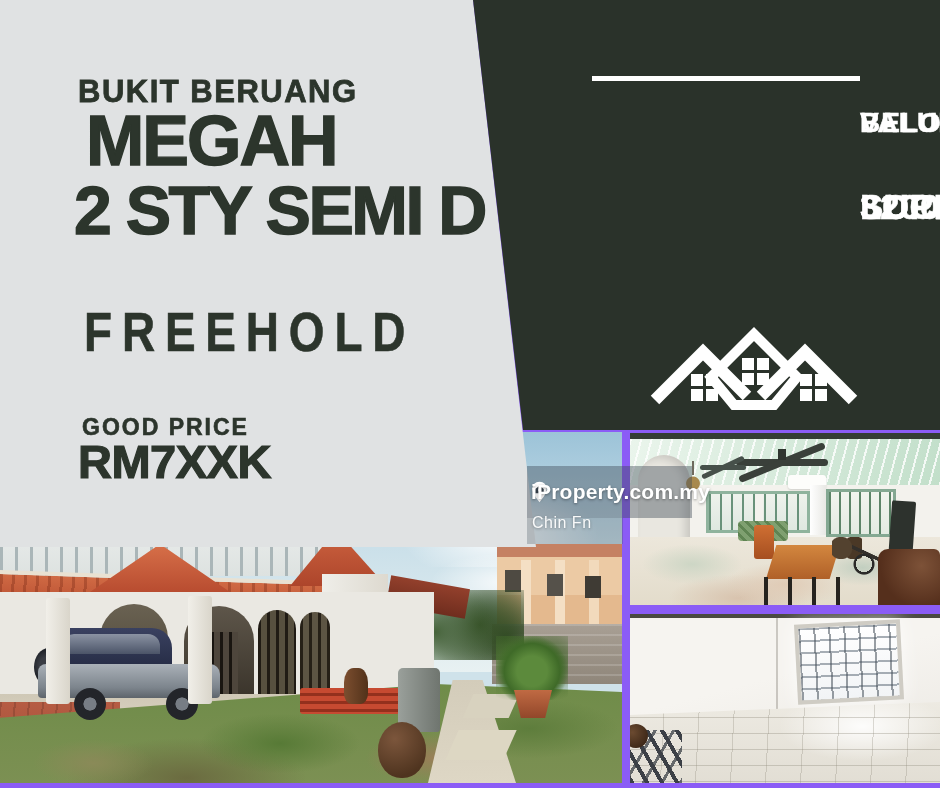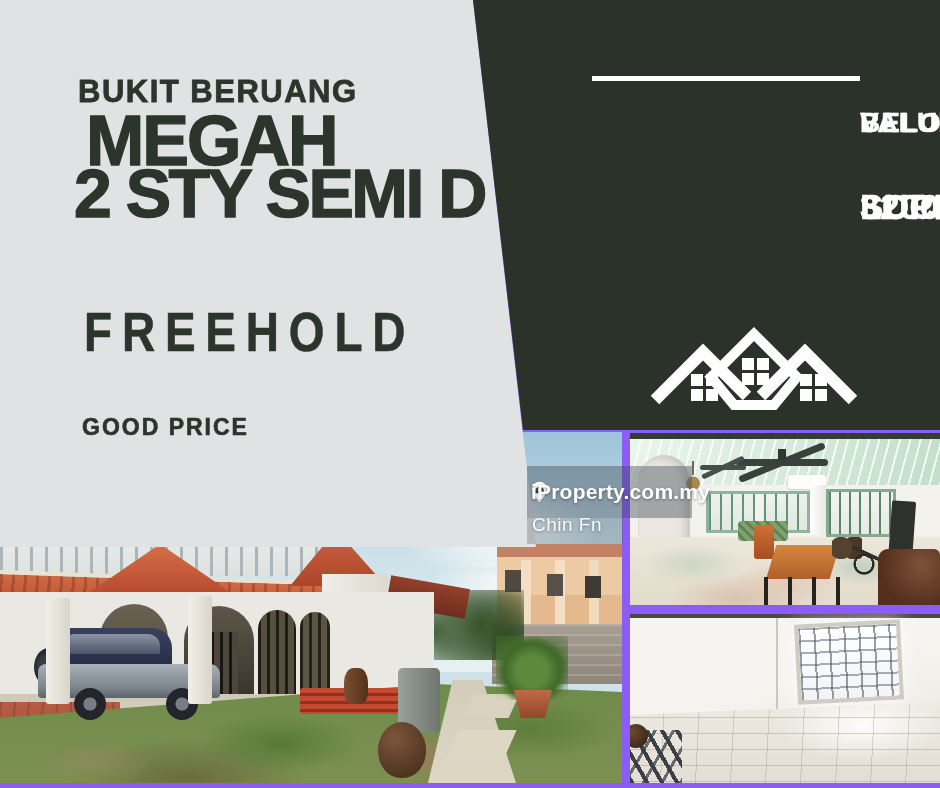--- a/index.html
+++ b/index.html
@@ -110,39 +110,39 @@
   
   #grayBlock{left:0;top:0;width:560px;height:547px;background:#e0e2e3;z-index:2;
     clip-path:polygon(0 0,473px 0,536px 547px,0 547px);}
   #greenPanel{left:0;top:0;width:940px;height:430px;background:#2a322a;z-index:2;
     clip-path:polygon(473px 0,940px 0,940px 430px,523px 430px);}
 
   
   .txt{z-index:3;color:#2c352c;white-space:nowrap;}
   #locText{left:78px;top:74px;font-size:31px;font-weight:700;letter-spacing:1.5px;-webkit-text-stroke:.8px #2c352c;}
   #megah{left:86px;top:101px;font-size:70px;font-weight:700;letter-spacing:-2px;-webkit-text-stroke:1.4px #2c352c;}
-  #typeText{left:74px;top:154px;font-size:68px;font-weight:700;letter-spacing:-2.5px;-webkit-text-stroke:1.4px #2c352c;}
+  #typeText{left:74px;top:171px;font-size:68px;font-weight:700;letter-spacing:-2.5px;-webkit-text-stroke:1.4px #2c352c;}
   #tenure{left:84px;top:299px;font-size:56px;font-weight:700;letter-spacing:12px;transform:scaleX(.82);transform-origin:left top;-webkit-text-stroke:.6px #2c352c;}
   #priceLabel{left:82px;top:414px;font-size:23px;font-weight:700;letter-spacing:2px;-webkit-text-stroke:.6px #2c352c;}
   #priceValue{left:78px;top:434px;font-size:47px;font-weight:700;letter-spacing:-.5px;-webkit-text-stroke:1.2px #2c352c;}
 
   #whiteBar{left:592px;top:76px;width:268px;height:5px;background:#ffffff;z-index:3;}
   .panelTxt{z-index:3;color:#ffffff;text-align:right;white-space:nowrap;}
   #bannerGroup{right:80px;top:106px;font-size:28px;font-weight:700;letter-spacing:1px;line-height:34px;-webkit-text-stroke:.5px #fff;}
   #featGroup{right:80px;top:190px;font-size:35px;font-weight:700;letter-spacing:.5px;line-height:33px;-webkit-text-stroke:.5px #fff;}
   #housesIcon{left:647px;top:326px;width:214px;height:88px;z-index:3;}
 
   
   .wm{z-index:4;}
   #wmBand1{left:527px;top:466px;width:165px;height:52px;background:rgba(62,74,86,.42);}
   #wmBand2{left:527px;top:518px;width:96px;height:26px;background:rgba(62,74,86,.28);}
   #wmRow{left:531px;top:481px;display:flex;align-items:center;gap:4px;color:#fff;
          font-size:21px;font-weight:700;letter-spacing:.2px;text-shadow:0 1px 3px rgba(0,0,0,.4);}
   #wmRow svg{position:static;}
-  #wmAgent{left:532px;top:514px;font-size:19px;color:rgba(255,255,255,.94);letter-spacing:.5px;text-shadow:0 1px 3px rgba(0,0,0,.35);}
+  #wmAgent{left:532px;top:514px;font-size:16px;color:rgba(255,255,255,.94);letter-spacing:.5px;text-shadow:0 1px 3px rgba(0,0,0,.35);}
 </style>
 </head>
 <body>
 
 <div class="poster">
 
   <div id="phExt" class="photo">
     <div class="sky"></div>
     <div class="cloud1"></div>
     <div class="cloud2"></div>
@@ -224,20 +224,21 @@
   </div>
 
   <div id="grayBlock"></div>
   <div id="greenPanel"></div>
 
   <div id="locText" class="txt">BUKIT BERUANG</div>
   <div id="megah" class="txt">MEGAH</div>
   <div id="typeText" class="txt">2 STY SEMI D</div>
   <div id="tenure" class="txt">FREEHOLD</div>
   <div id="priceLabel" class="txt">GOOD PRICE</div>
+  <div id="priceValue" class="txt">RM7XXK</div>
 
   <div id="whiteBar"></div>
   <div id="bannerGroup" class="panelTxt">
     <div>BELOW BANK</div>
     <div>VALUE 8%</div>
   </div>
   <div id="featGroup" class="panelTxt">
     <div>3200 SQ.FT</div>
     <div>SUPER ÑICE</div>
     <div>LOCATION</div>

